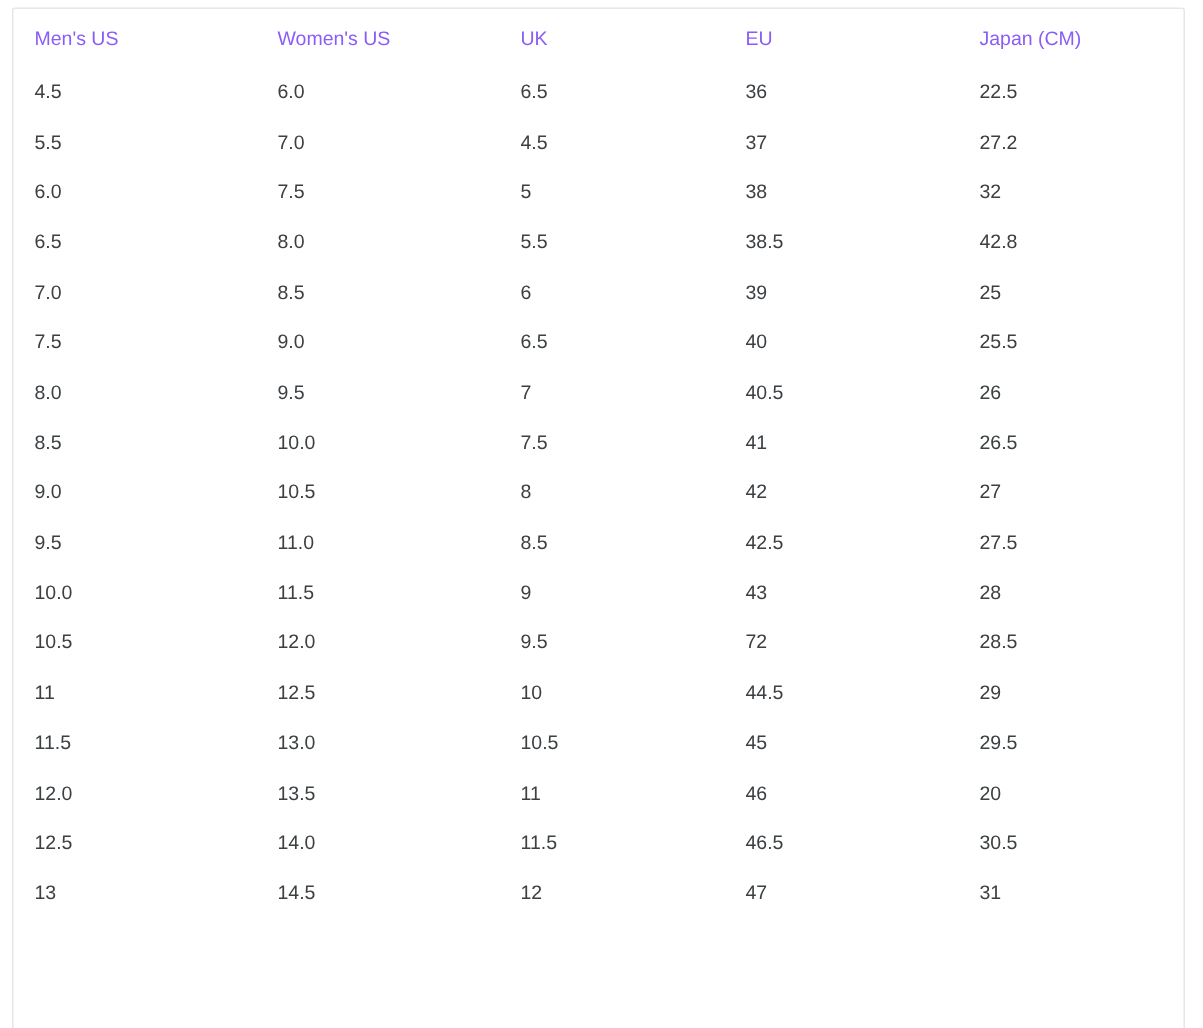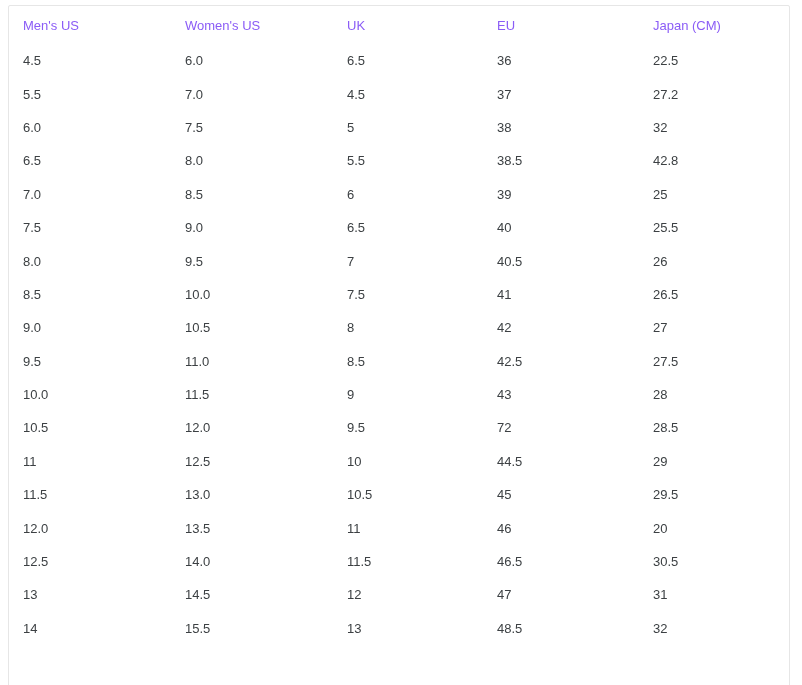--- a/index.html
+++ b/index.html
@@ -201,22 +201,15 @@
           <td>46.5</td>
           <td>30.5</td>
         </tr>
         <tr>
           <td>13</td>
           <td>14.5</td>
           <td>12</td>
           <td>47</td>
           <td>31</td>
         </tr>
-        <tr>
-          <td>14</td>
-          <td>15.5</td>
-          <td>13</td>
-          <td>48.5</td>
-          <td>32</td>
-        </tr>
       </tbody>
   </table>
 </div>
 
 </body></html>

